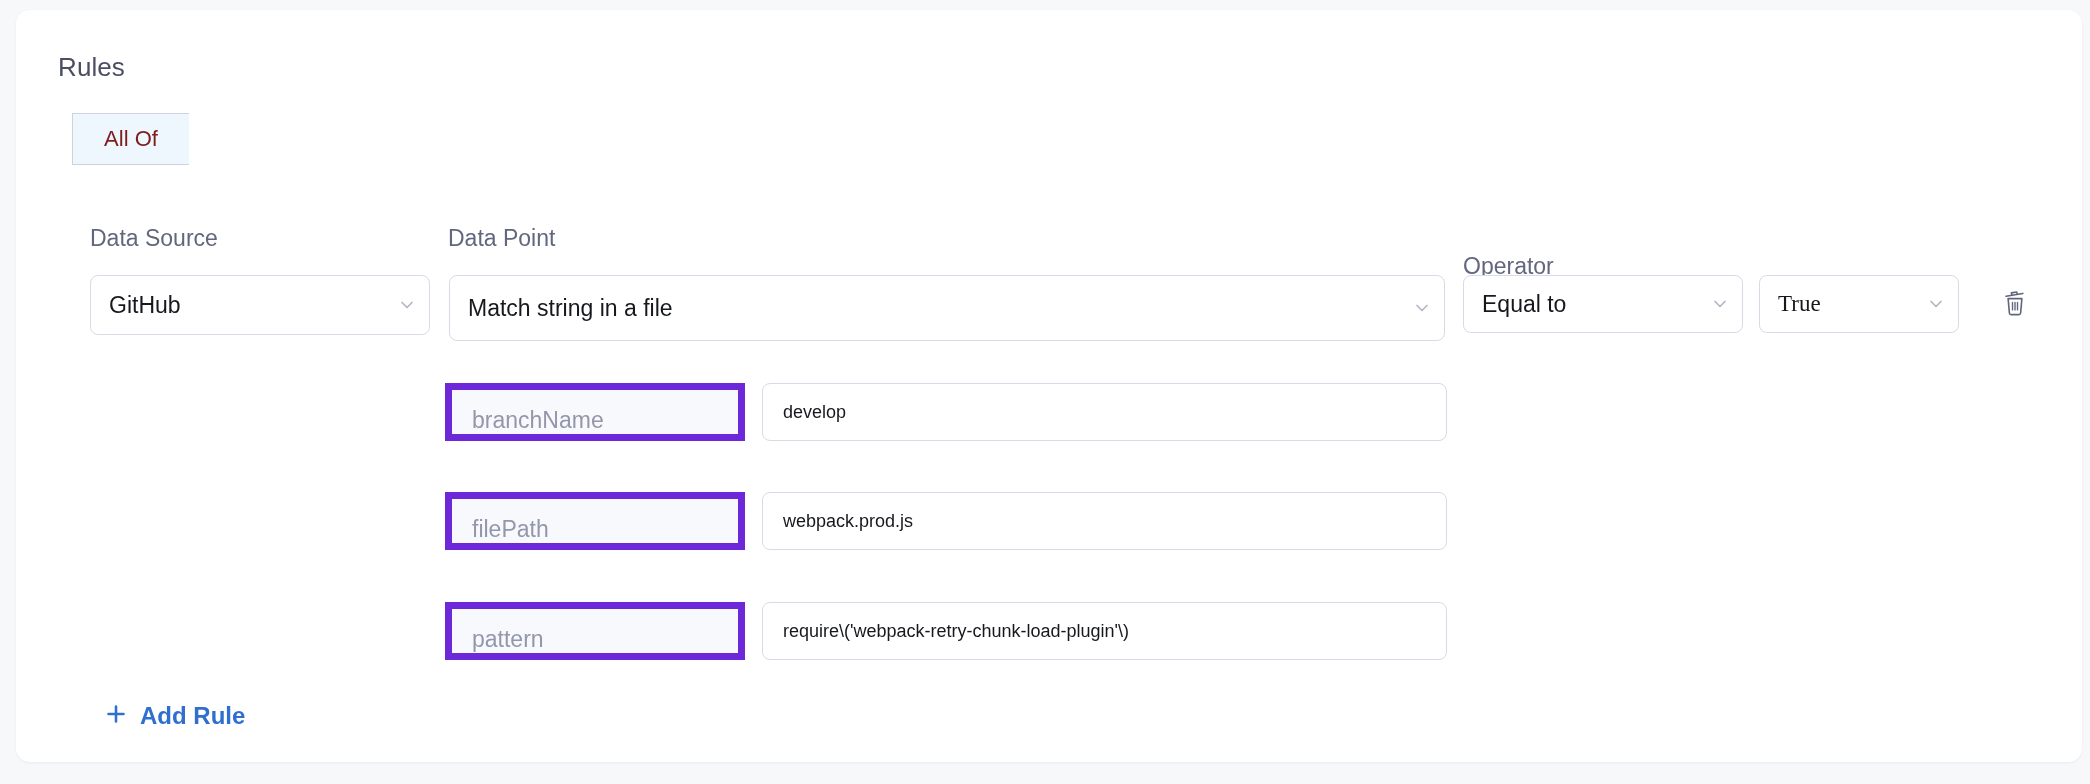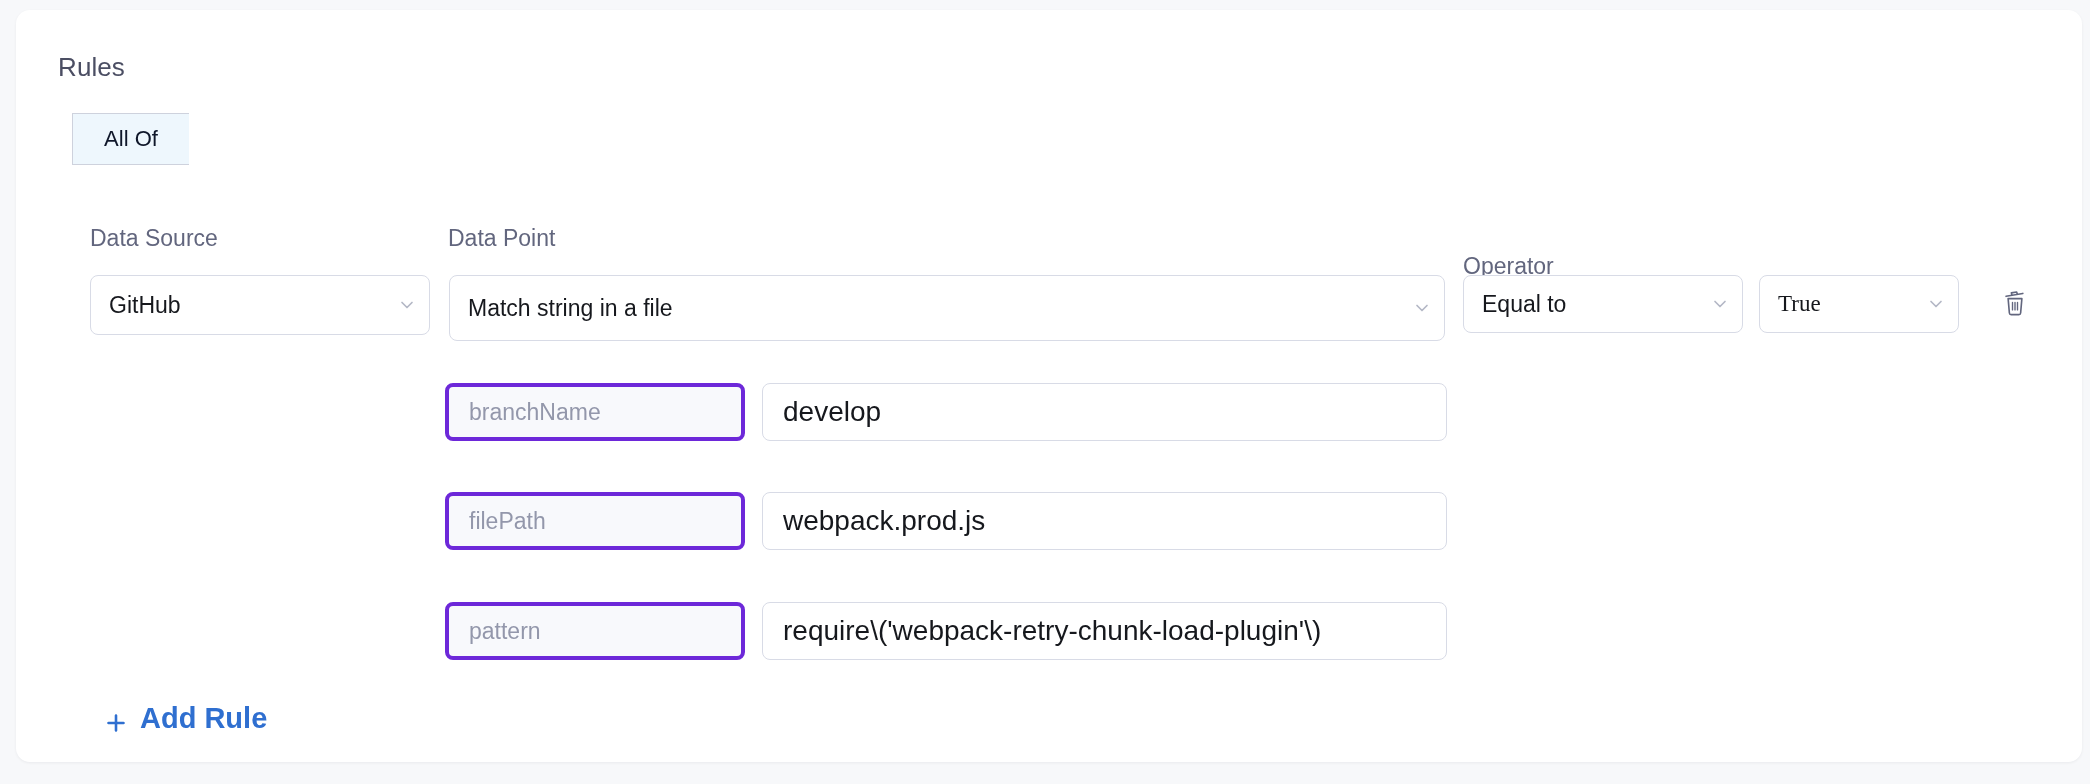--- a/index.html
+++ b/index.html
@@ -59,21 +59,21 @@
     background: #ffffff;
     color: #4b4e63;
     cursor: pointer;
     user-select: none;
     white-space: nowrap;
   }
   .toggle-btn.first { width: 117px; border-right: none; }
   .toggle-btn.last  { width: 137px; }
   .toggle-btn.active {
     background: #eef7fd;
-    color: #0f172a;
+    color: #7f1d1d;
   }
 
   
   .col-label {
     position: absolute;
     font-size: 23px;
     color: #62667e;
     white-space: nowrap;
   }
   .lbl-source   { left: 74px;   top: 215px; }
@@ -132,69 +132,69 @@
   }
 
   
   .param-key {
     position: absolute;
     box-sizing: border-box;
     left: 429px;
     width: 300px;
     height: 58px;
     background: #f8f9fc;
-    border: 4px solid #6d28d9;
-    border-radius: 8px;
-    display: flex;
-    align-items: center;
+    border: 7px solid #6d28d9;
+    border-radius: 0;
+    display: flex;
+    align-items: flex-end;
   }
   .param-key .ktext {
     font-size: 23px;
     color: #9397ab;
     padding-left: 20px;
     white-space: nowrap;
   }
   .param-val {
     position: absolute;
     box-sizing: border-box;
     left: 746px;
     width: 685px;
     height: 58px;
     background: #ffffff;
     border: 1px solid #d8dbe6;
     border-radius: 8px;
     display: flex;
     align-items: center;
   }
   .param-val .vtext {
-    font-size: 28px;
+    font-size: 18px;
     color: #16181d;
     padding-left: 20px;
     white-space: nowrap;
     overflow: hidden;
   }
 
   .row-0 { top: 373px; }
   .row-1 { top: 482px; }
   .row-2 { top: 592px; }
 
   
   .add-rule {
     position: absolute;
     left: 88px;
     top: 692px;
     display: flex;
-    align-items: flex-end;
+    align-items: flex-start;
     gap: 12px;
     background: transparent;
     border: none;
     padding: 0;
     cursor: pointer;
     color: #2f6fd0;
-    font-size: 29px;
+    font-size: 24px;
     font-weight: bold;
     white-space: nowrap;
   }
   .add-rule .plus {
     display: flex;
     align-items: center;
     justify-content: center;
     width: 24px;
     height: 24px;
     color: #2f6fd0;

